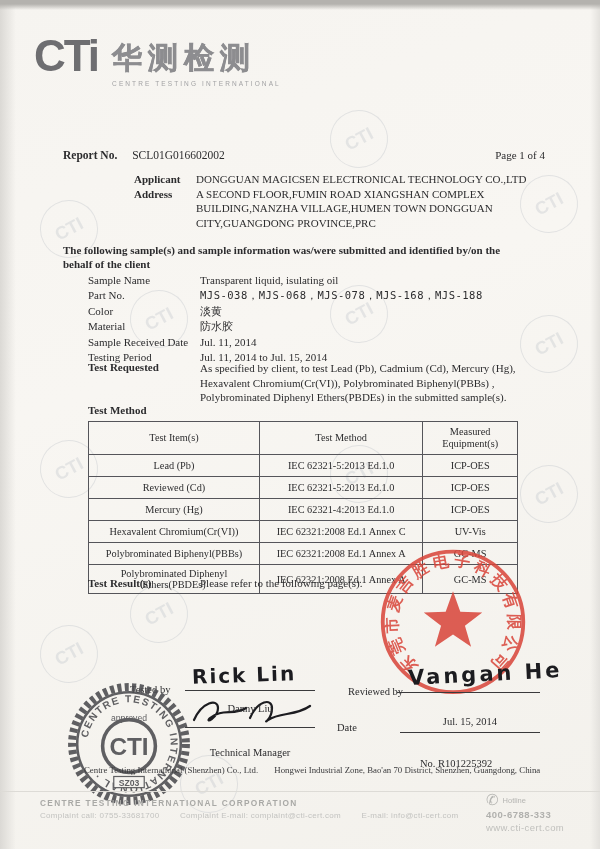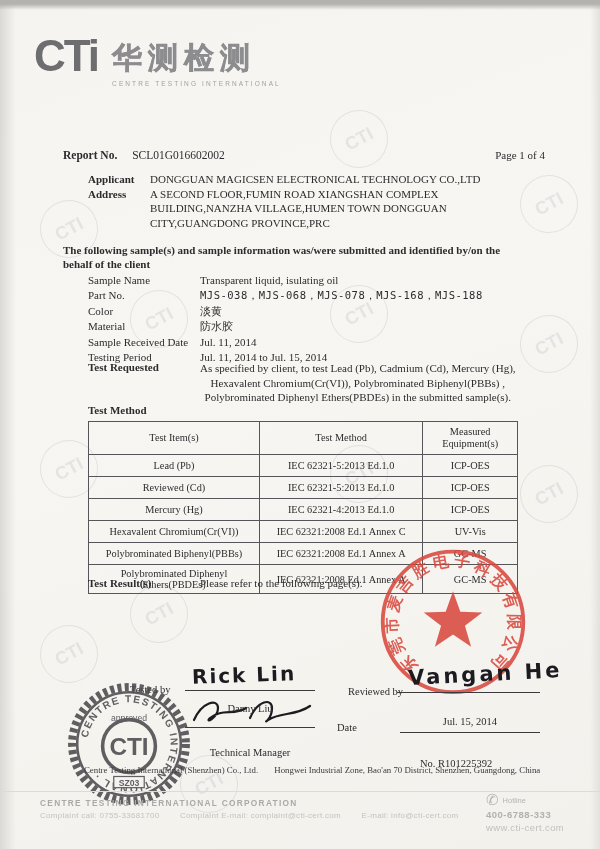--- a/index.html
+++ b/index.html
@@ -26,37 +26,37 @@
       -webkit-text-stroke:.5px #8d8d90;}
   .logo-sub{font-family:"Liberation Sans",sans-serif;font-size:6.5px;color:#a2a2a4;
       letter-spacing:2.1px;margin-top:1px;}
   
   .title{position:absolute;left:0;right:0;top:99px;text-align:center;
       font-size:30px;font-weight:bold;color:#222;}
   .repline{position:absolute;left:63px;right:55px;top:149px;font-size:11.5px;}
   .repline b{margin-right:12px;}
   .pageno{float:right;font-size:11px;}
   
-  .pair{display:flex;font-size:11px;line-height:14.5px;}
+  .pair{display:flex;font-size:11px;line-height:14.5px;margin-left:46px;}
   .pair .lbl{width:62px;font-weight:bold;flex:none;}
   .applicant{position:absolute;left:88px;top:172px;width:440px;}
   .pre{white-space:pre-line;}
   
   .intro{position:absolute;left:63px;top:243px;width:470px;font-weight:bold;
       font-size:11px;line-height:14px;}
   
   .sfields{position:absolute;left:88px;top:273px;width:440px;}
   .srow{display:flex;font-size:11px;line-height:15.4px;}
   .srow .slabel{width:112px;flex:none;}
   .srow .sval{}
   .mono{font-family:"DejaVu Sans Mono",monospace;font-size:10.5px;letter-spacing:.5px;}
   
   .treq{position:absolute;left:88px;top:361px;width:450px;display:flex;}
   .treq .lbl{width:112px;font-weight:bold;font-size:11px;flex:none;}
-  .treq .val{font-size:11px;line-height:14.6px;text-align:center;}
+  .treq .val{font-size:11px;line-height:14.6px;}
   .tmhead{position:absolute;left:88px;top:404px;font-weight:bold;font-size:11px;}
   
   table.tm{position:absolute;left:88px;top:421px;width:430px;border-collapse:collapse;
       font-size:10.3px;}
   table.tm th,table.tm td{border:1px solid #55555a;text-align:center;padding:3px 2px;
       font-weight:normal;}
   table.tm th{height:26px;line-height:12px;}
   table.tm td{height:15px;}
   
   .tres{position:absolute;left:88px;top:577px;display:flex;font-size:11px;}

